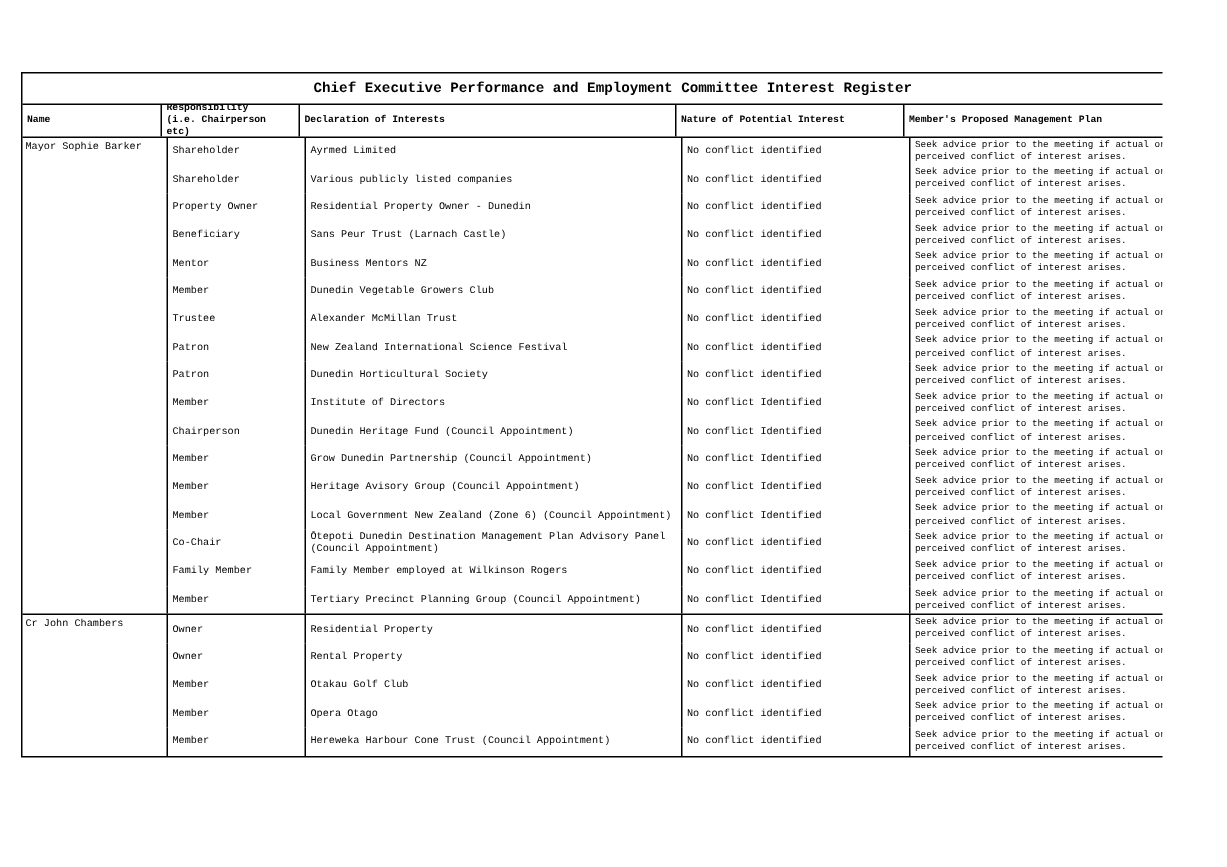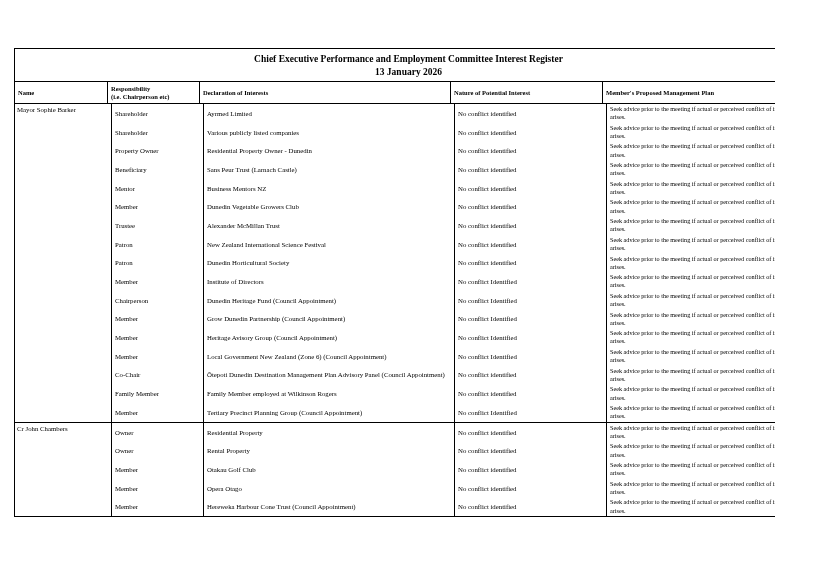--- a/index.html
+++ b/index.html
@@ -1,21 +1,21 @@
 <!DOCTYPE html>
 <html><head>
 <meta charset="utf-8">
 <style>
   html,body{margin:0;padding:0;background:#ffffff;}
   .page{
     position:relative;
     width:775px;height:578px;
     background:#ffffff;
     color:#000;
-    font-family:Liberation Serif, serif;
+    font-family:Liberation Mono, monospace;
     overflow:hidden;
   }
   .reg-table{
     position:absolute;left:14px;top:48px;width:787px;
     border:1.5px solid #000;
     background:#fff;
     box-sizing:content-box;
   }
   .title-box{
     border-bottom:1px solid #000;
@@ -72,21 +72,20 @@
   }
 </style>
 </head>
 <body>
 
 <div class="page">
   <div class="reg-table">
 
     <div class="title-box">
       <div class="title-line">Chief Executive Performance and Employment Committee Interest Register</div>
-      <div class="title-line">13 January 2026</div>
     </div>
 
     <div class="head-row">
       <div class="cell head-name">Name</div>
       <div class="cell c-resp">Responsibility
 (i.e. Chairperson etc)</div>
       <div class="cell c-decl">Declaration of Interests</div>
       <div class="cell c-nature">Nature of Potential Interest</div>
       <div class="cell c-plan">Member's Proposed Management Plan</div>
     </div>

